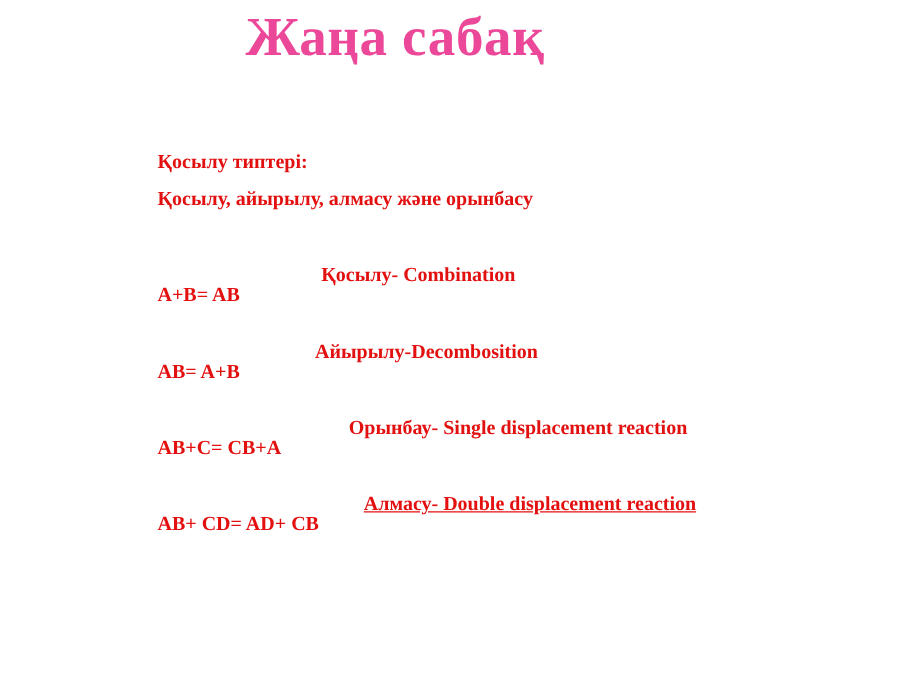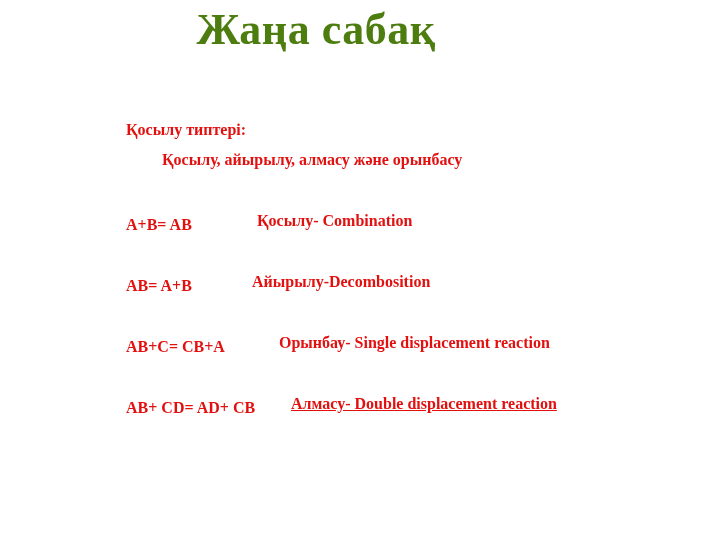--- a/index.html
+++ b/index.html
@@ -15,21 +15,21 @@
       font-family: "Liberation Serif", "DejaVu Serif", serif;
     }
     .slide-title {
       position: absolute;
       left: 0;
       top: 2px;
       width: 632px;
       text-align: center;
       font-size: 44px;
       font-weight: bold;
-      color: #4d7c0f;
+      color: #ec4899;
       line-height: 56px;
       letter-spacing: 0.5px;
     }
     .content {
       position: absolute;
       left: 126px;
       top: 0;
       color: #e31010;
       font-weight: bold;
       font-size: 16px;
@@ -42,35 +42,35 @@
     }
     .row {
       position: absolute;
       left: 0;
       white-space: nowrap;
       line-height: 20px;
     }
     .row .formula {
       position: absolute;
       left: 0;
-      top: 4px;
+      top: 16px;
     }
     .row .desc {
       position: absolute;
       top: 0;
     }
   </style>
 </head>
 <body>
 
 <div class="slide-title">Жаңа сабақ</div>
 
 <div class="content">
   <div class="line" style="top:120px;">Қосылу типтері:</div>
-  <div class="line" style="top:150px;margin-left:36px;">Қосылу, айырылу, алмасу және орынбасу</div>
+  <div class="line" style="top:150px;">Қосылу, айырылу, алмасу және орынбасу</div>
 
   <div class="row" style="top:211px;">
     <span class="formula">A+B= AB</span>
     <span class="desc" style="left:131px;">Қосылу- Combination</span>
   </div>
 
   <div class="row" style="top:272px;">
     <span class="formula">AB= A+B</span>
     <span class="desc" style="left:126px;">Айырылу-Decombosition</span>
   </div>

